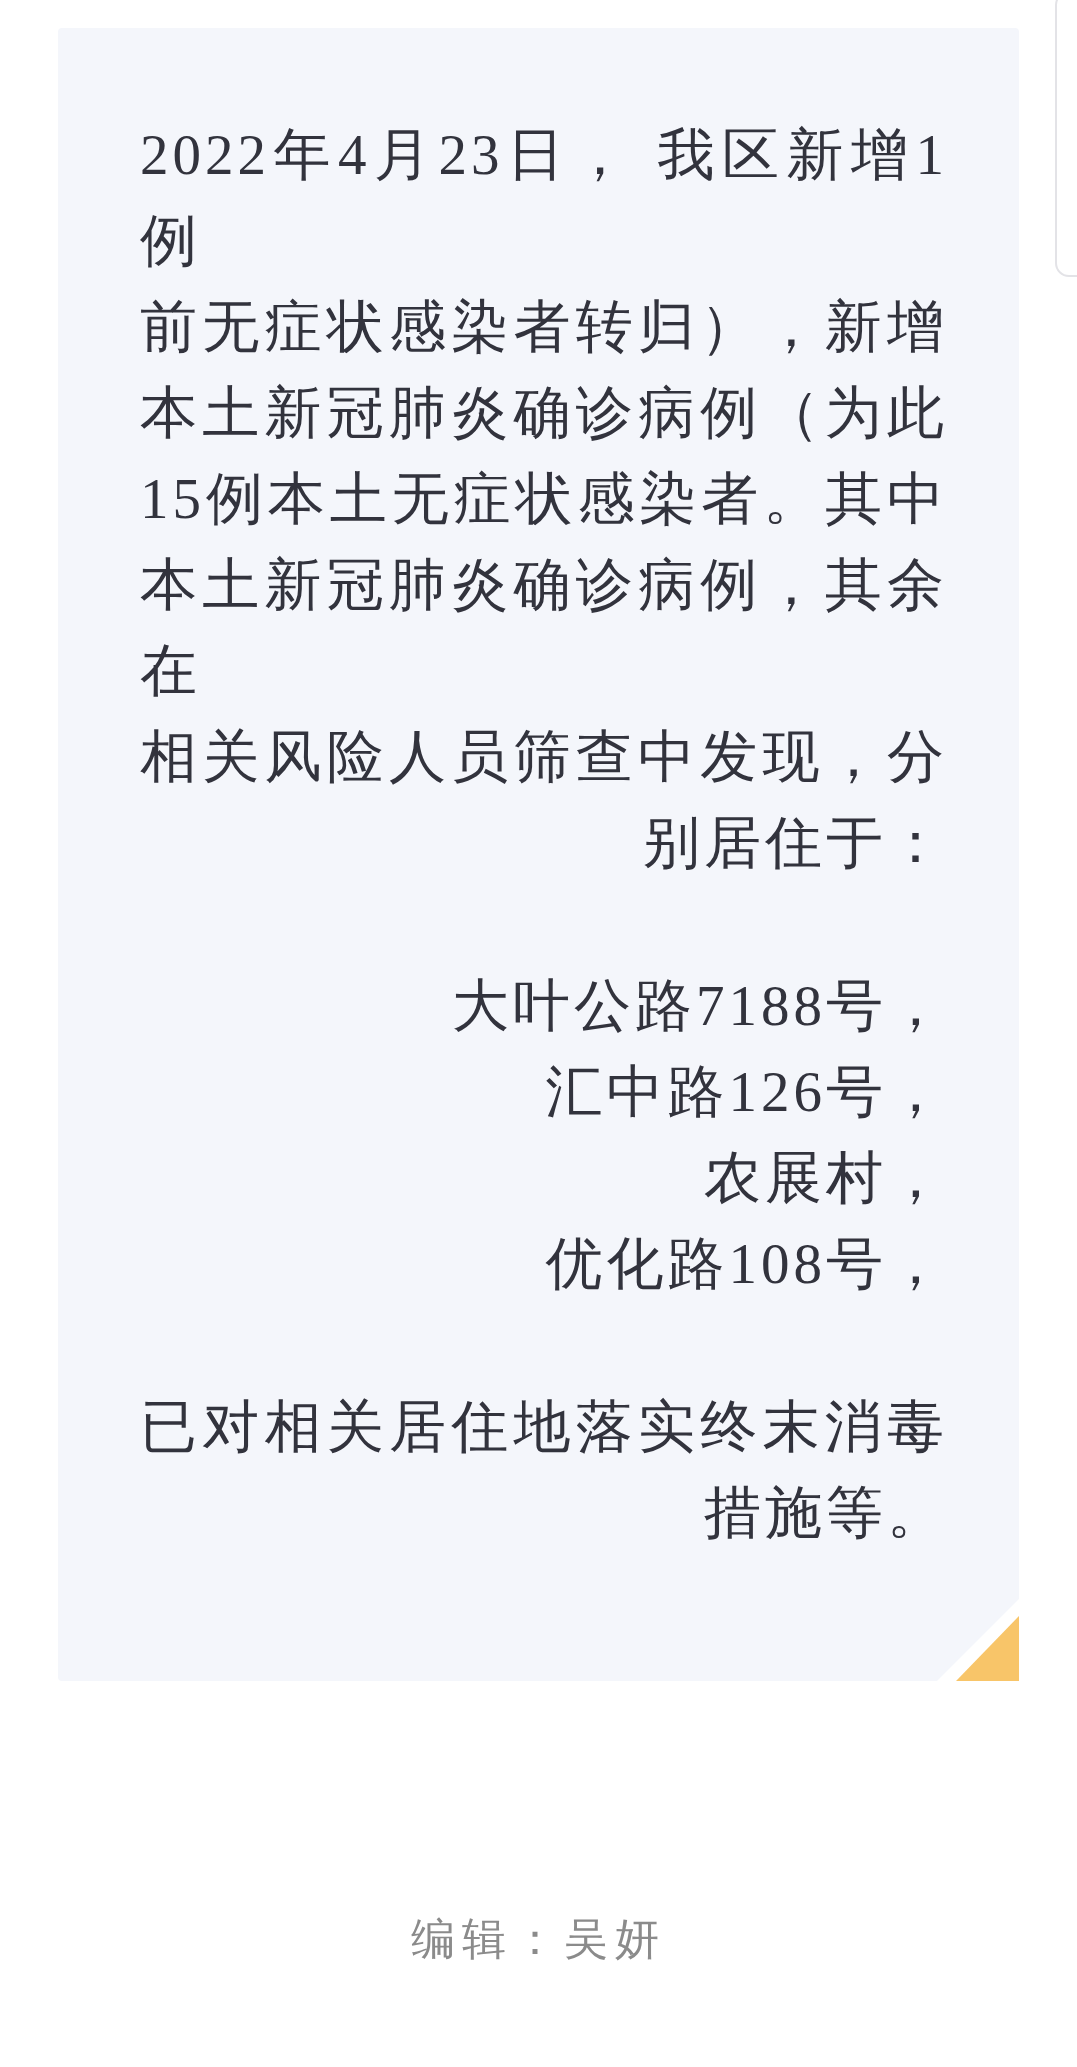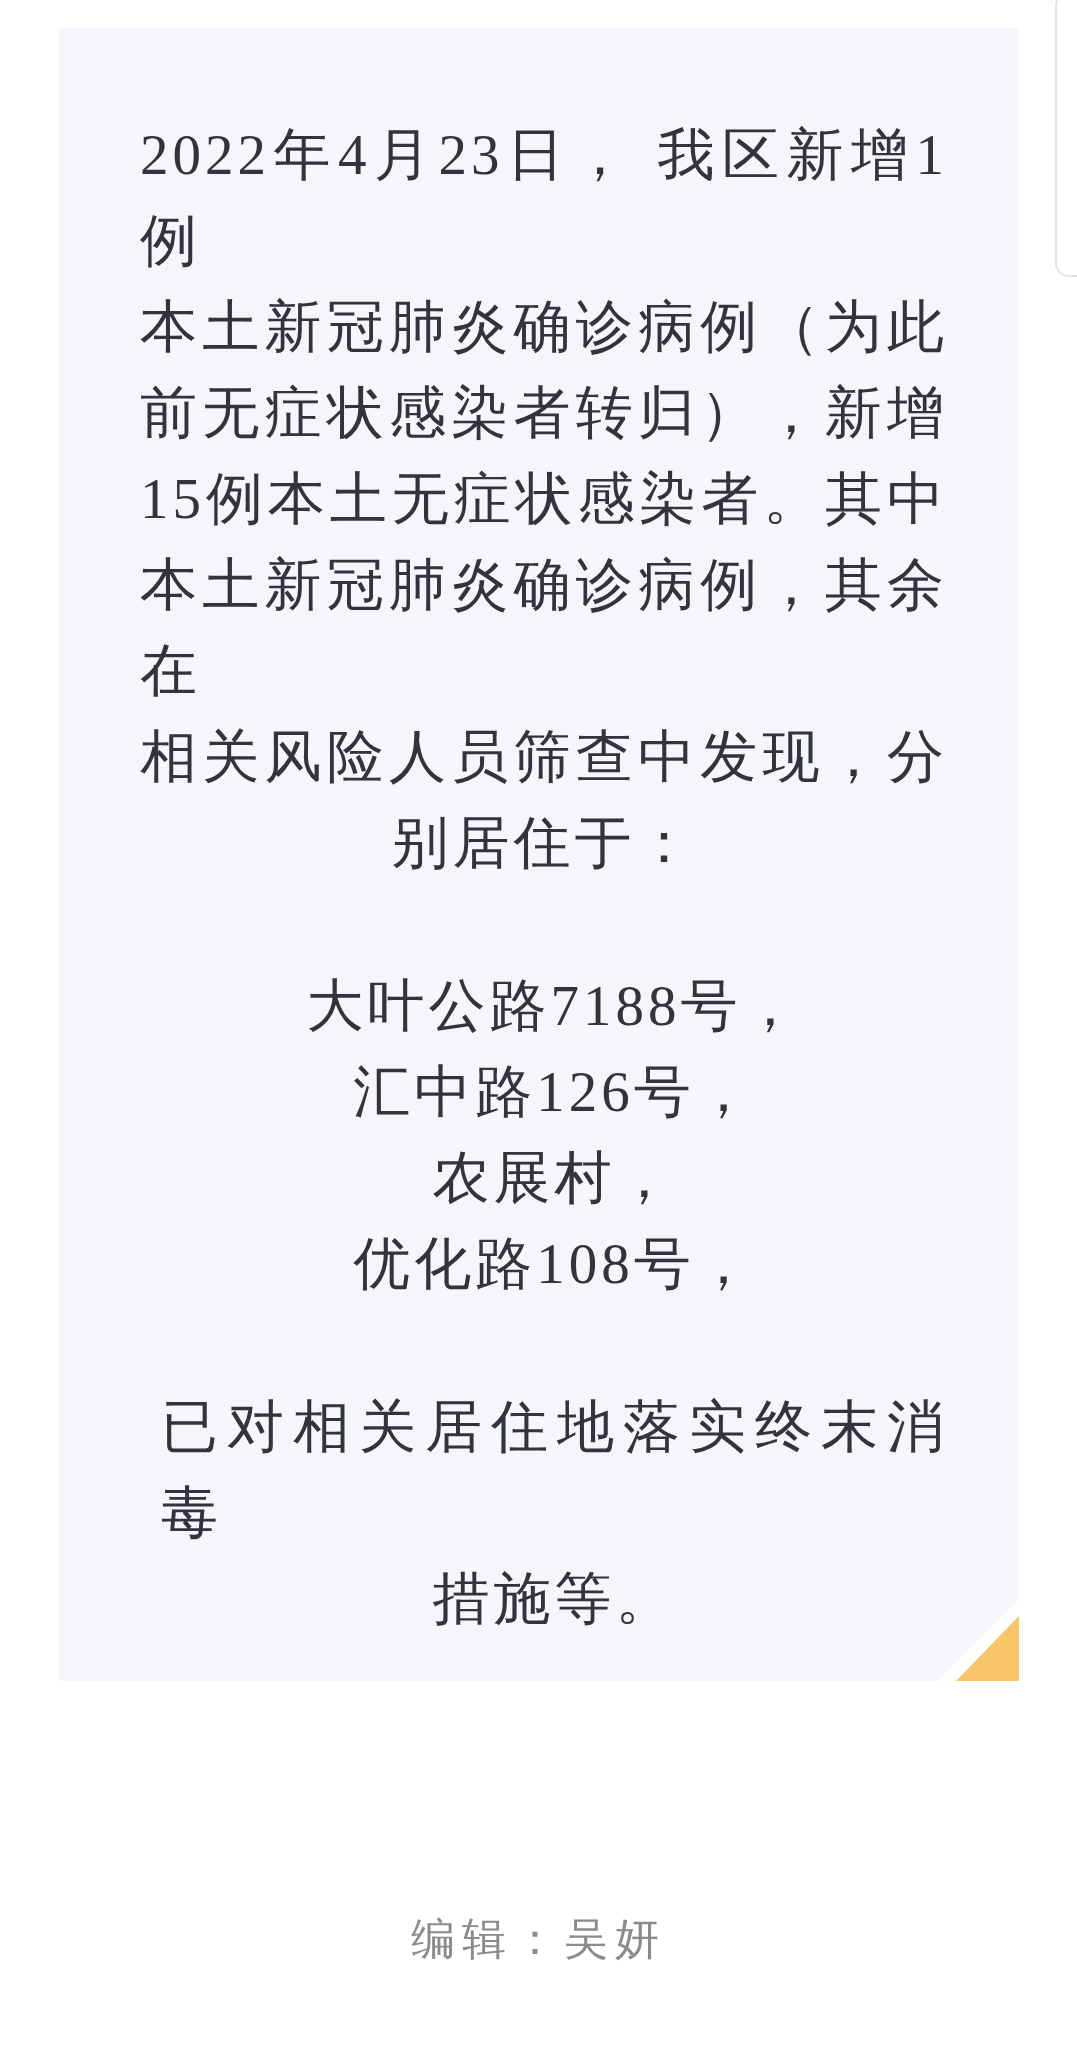--- a/index.html
+++ b/index.html
@@ -32,29 +32,29 @@
     padding: 84px 71px 0 82px;
   }
   .card-text {
     color: #32333d;
     font-size: 57px;
     line-height: 86px;
     letter-spacing: 4px;
     width: 808px;
   }
   .para { margin: 0; }
-  .para + .para { margin-top: 77px; margin-left: 21px; }
+  .para + .para { margin-top: 77px; }
   .line { white-space: nowrap; }
   
   .line.j {
     white-space: normal;
     text-align: justify;
     text-align-last: justify;
   }
-  .line.l { text-align: center; }
+  .line.l { text-align: right; }
 
   
   .fold {
     position: absolute;
     right: 0;
     bottom: 0;
     width: 82px;
     height: 82px;
   }
   .fold-under {
@@ -103,22 +103,22 @@
 </head>
 <body>
 
 <div class="stage">
 
   <div class="card">
     <div class="card-text">
 
       <div class="para">
         <div class="line j">2022年4月23日， 我区新增1例</div>
+        <div class="line j">前无症状感染者转归），新增</div>
         <div class="line j">本土新冠肺炎确诊病例（为此</div>
-        <div class="line j">前无症状感染者转归），新增</div>
         <div class="line j">15例本土无症状感染者。其中</div>
         <div class="line j">本土新冠肺炎确诊病例，其余在</div>
         <div class="line j">相关风险人员筛查中发现，分</div>
         <div class="line l">别居住于：</div>
       </div>
 
       <div class="para">
         <div class="line l">大叶公路7188号，</div>
         <div class="line l">汇中路126号，</div>
         <div class="line l">农展村，</div>

